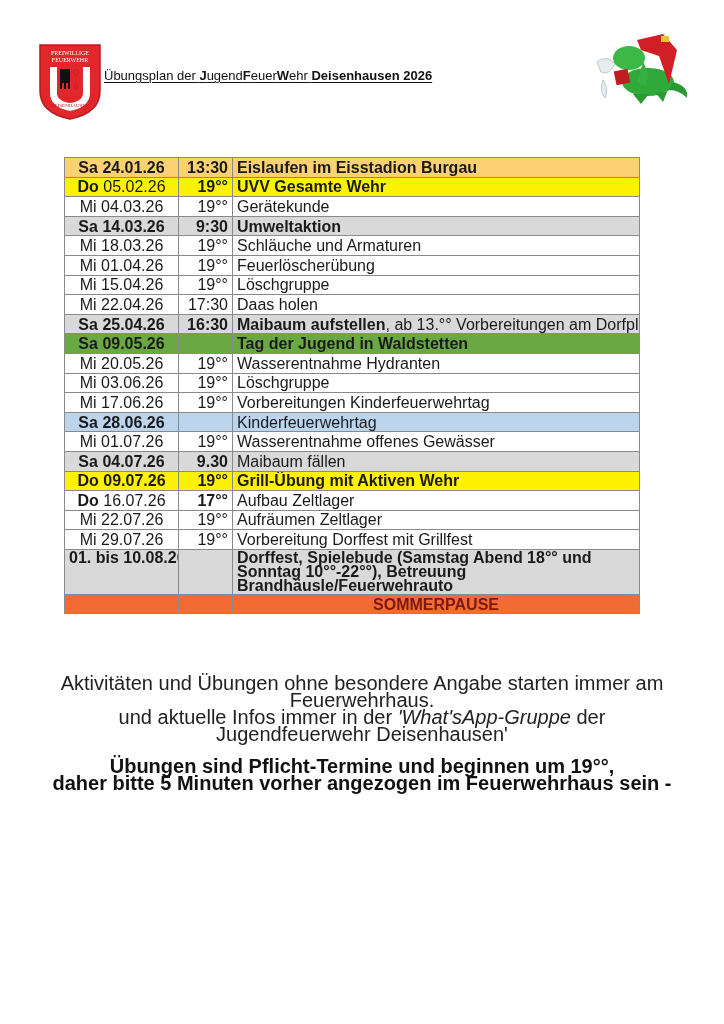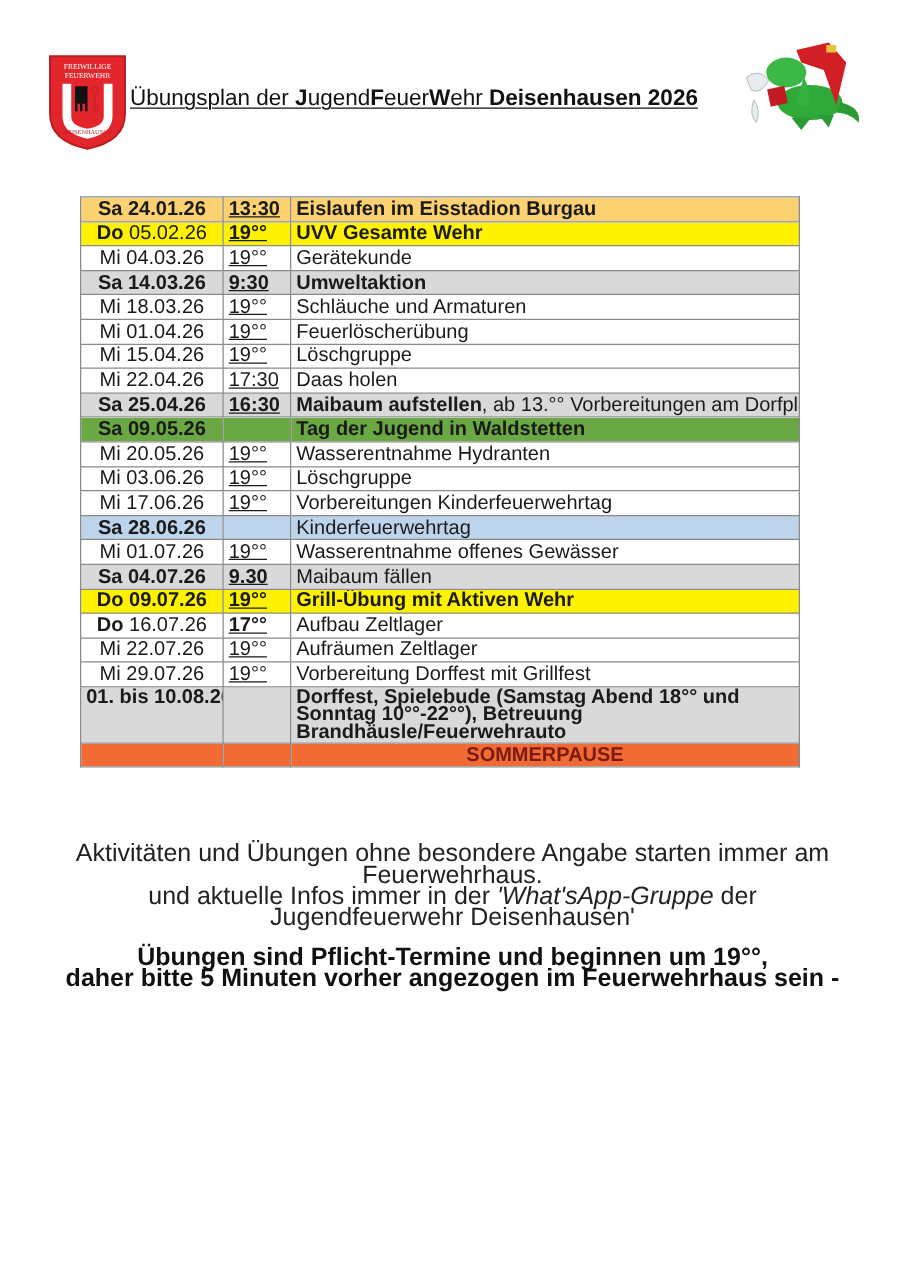--- a/index.html
+++ b/index.html
@@ -1,28 +1,28 @@
 <!DOCTYPE html>
 <html><head>
 <meta charset="utf-8">
 <style>
   html, body { margin: 0; padding: 0; background: #ffffff; }
   body { width: 724px; height: 1024px; position: relative; overflow: hidden;
          font-family: "Liberation Sans", sans-serif; color: #1a1a1a; }
   .logo { position: absolute; left: 38px; top: 43px; width: 64px; height: 78px; }
   .dragon { position: absolute; left: 593px; top: 32px; width: 100px; height: 78px; }
-  .title { position: absolute; left: 104px; top: 68px; font-size: 18px; white-space: nowrap;
+  .title { position: absolute; left: 104px; top: 68px; font-size: 13px; white-space: nowrap;
            text-decoration: underline; text-decoration-thickness: 1px; text-underline-offset: 2px; color: #111; }
   .title b { font-weight: bold; }
   table.plan { position: absolute; left: 64px; top: 157px; width: 576px; border-collapse: collapse;
                font-size: 16px; table-layout: fixed; }
   table.plan td { border: 1px solid #8a8a8a; height: 18.6px; padding: 0 4px; line-height: 15px;
                   overflow: hidden; white-space: nowrap; }
   table.plan td.c-date { width: 105px; text-align: center; }
-  table.plan td.c-time { width: 45px; text-align: left; text-decoration: underline; }
+  table.plan td.c-time { width: 45px; text-align: right; }
   table.plan td.c-desc { text-align: left; }
   table.plan td.wrap { white-space: normal; height: 28px; line-height: 14px; padding-top: 1px; padding-bottom: 1px; margin-top: 48px; }
   table.plan td.center { text-align: center; }
   .b { font-weight: bold; }
   .bg-orange { background: #fcd172; }
   .bg-yellow { background: #fff200; }
   .bg-white { background: #ffffff; }
   .bg-gray { background: #d9d9d9; }
   .bg-green { background: #6aa843; }
   .bg-blue { background: #bcd4ec; }

